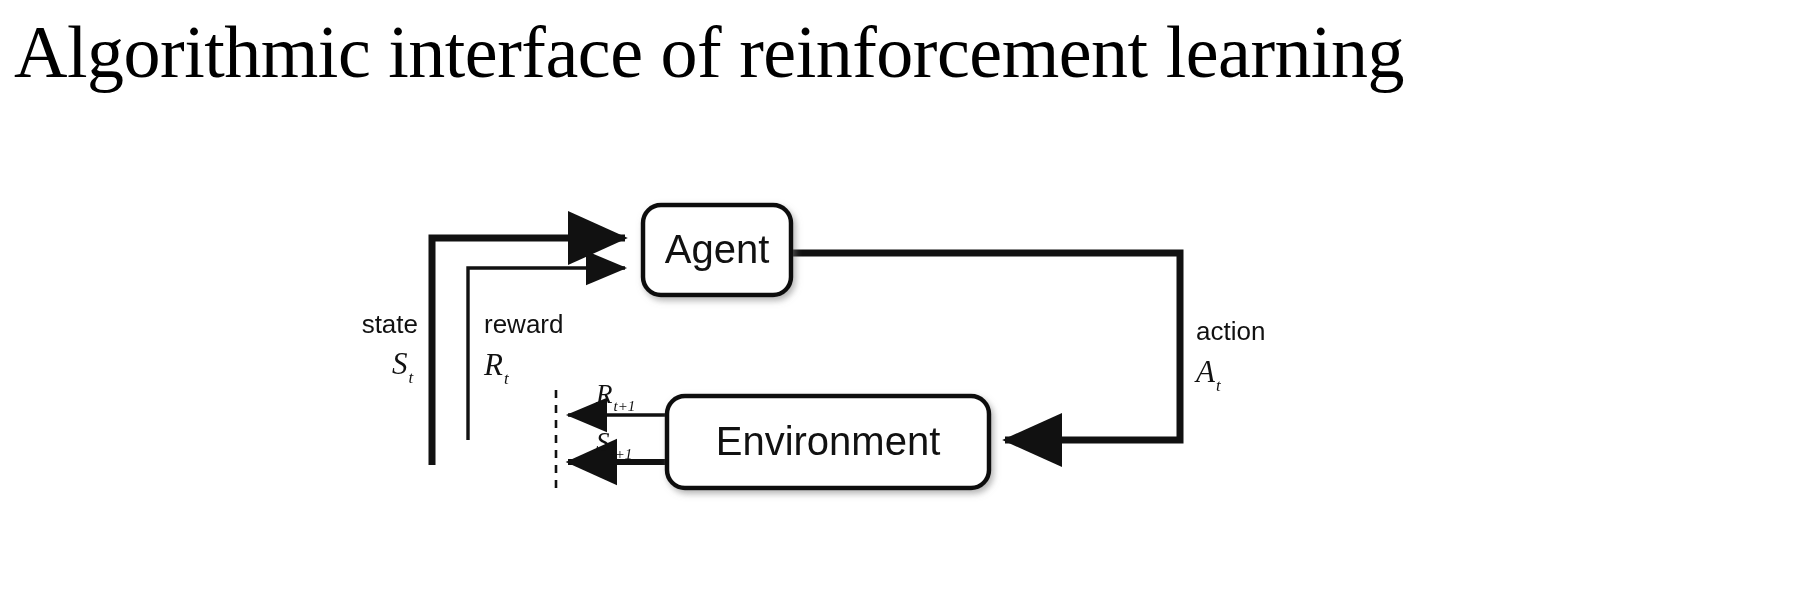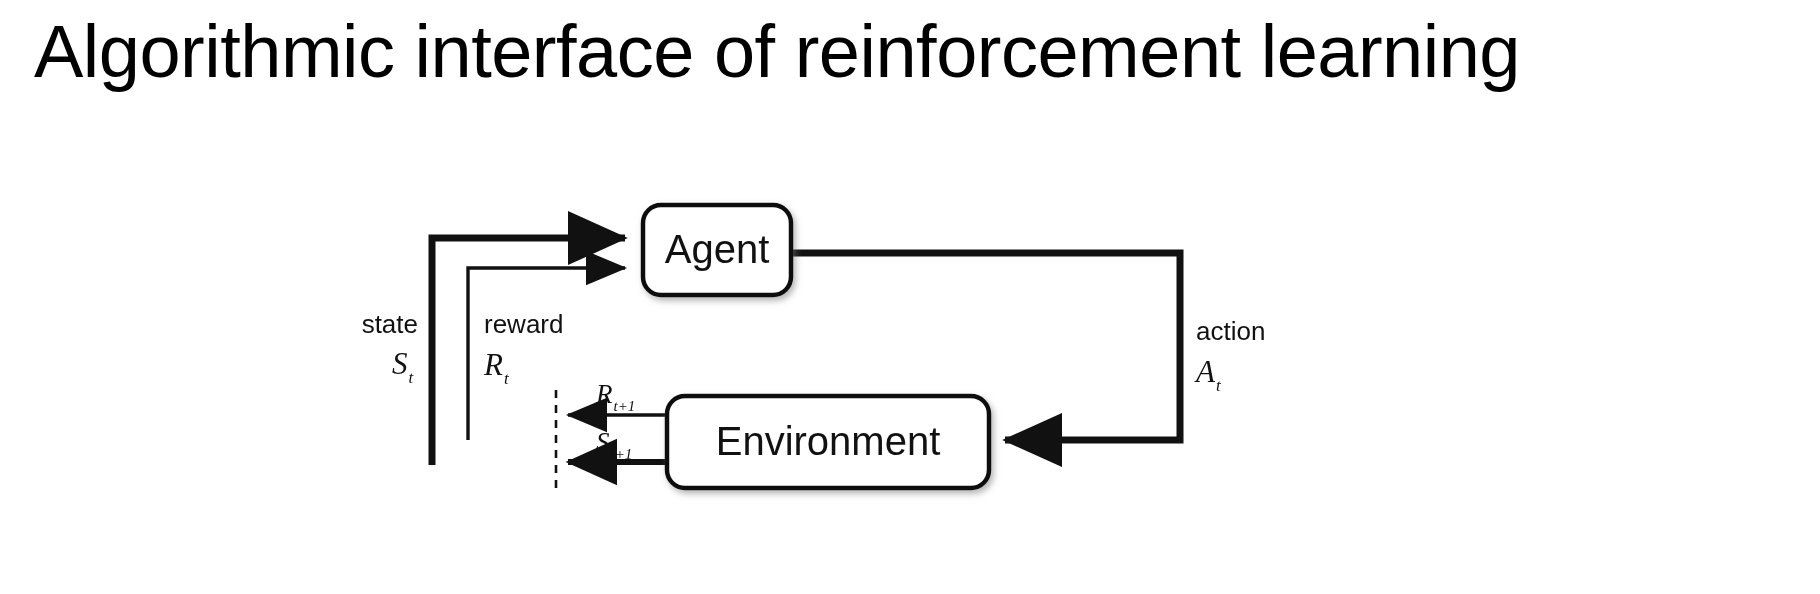--- a/index.html
+++ b/index.html
@@ -16,28 +16,27 @@
   }
   .slide {
     position: absolute;
     inset: 0;
     background: #ffffff;
   }
   .slide-title {
     position: absolute;
     left: 14px;
     top: 6px;
-    font-family: Liberation Sans, sans-serif;
+    font-family: Liberation Serif, serif;
     font-size: 74px;
     line-height: 92px;
     font-weight: 400;
     color: #000000;
     letter-spacing: -0.5px;
     white-space: nowrap;
-    margin-left: 20px;
   }
   .diagram-wrap {
     position: absolute;
     left: 0;
     top: 150px;
     width: 1820px;
     height: 360px;
   }
   svg.rl-diagram {
     display: block;

